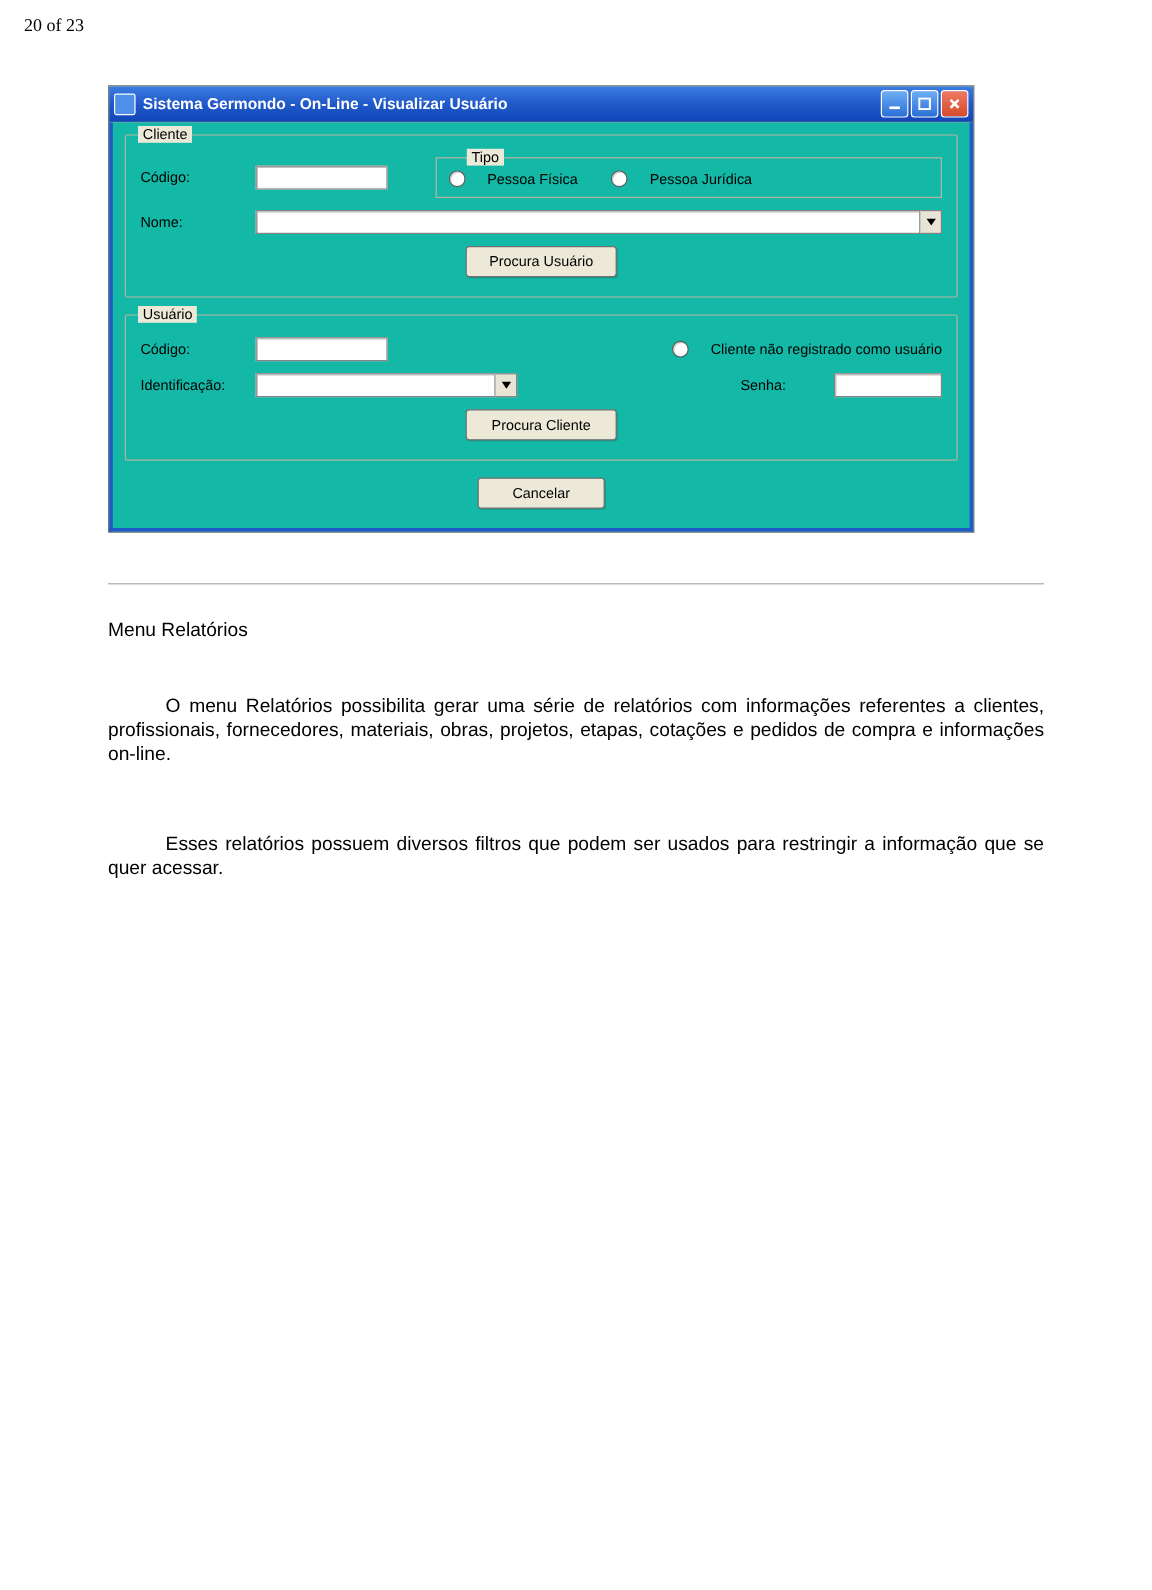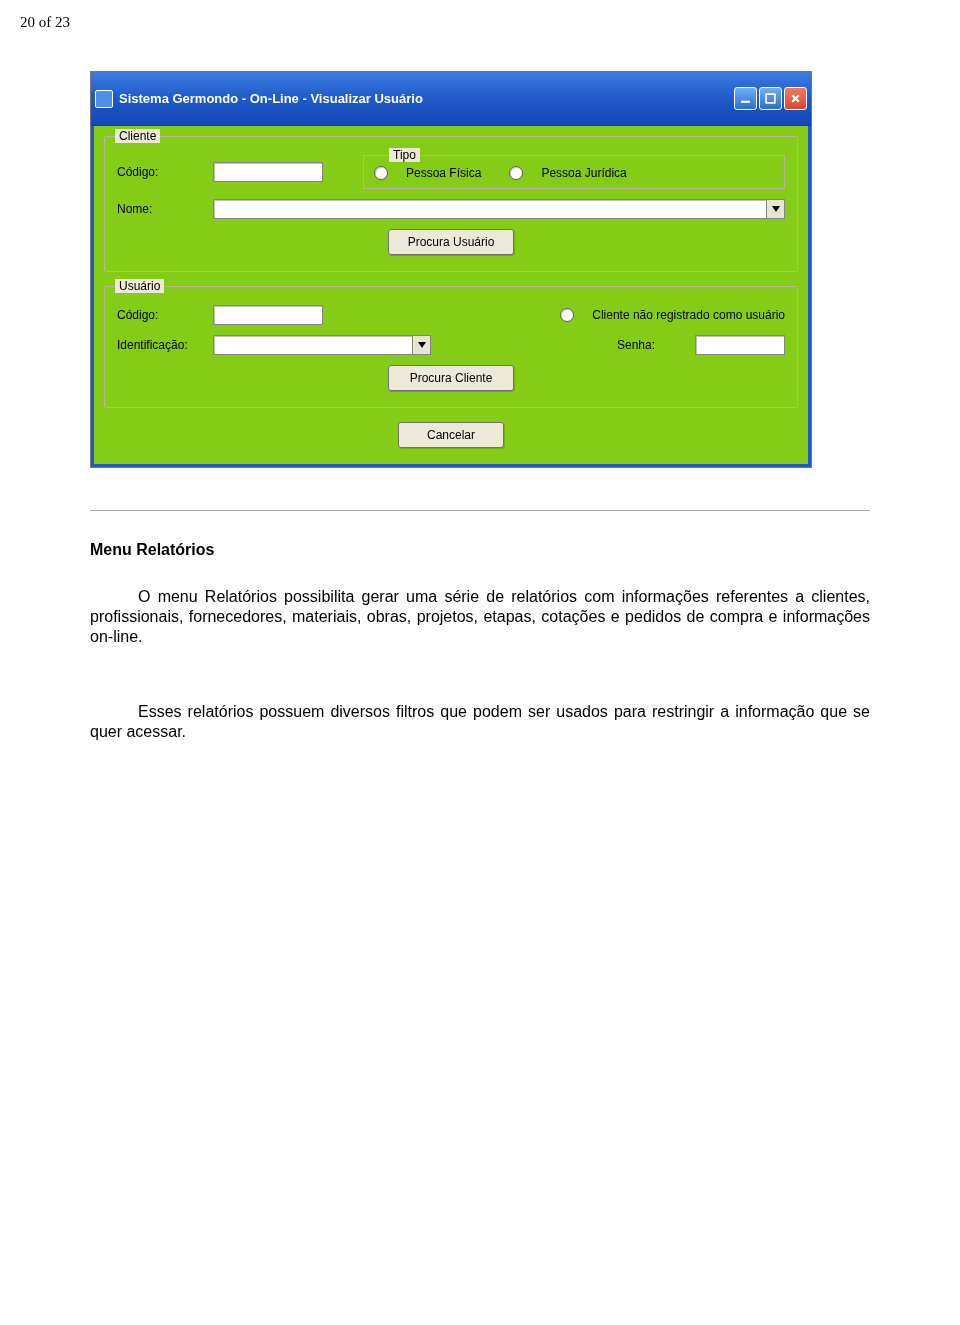--- a/index.html
+++ b/index.html
@@ -24,22 +24,22 @@
     text-align: justify;
     line-height: 1.25;
   }
   .para1 .bold { font-weight: bold; }
   .rule {
     border: none;
     border-top: 1px solid #aaa;
     margin: 42px 0 30px 0;
   }
   .h2 {
-    font-weight: bold;
-    margin-bottom: 28px;
+    font-weight: normal;
+    margin-bottom: 44px;
   }
   .para2, .para3 {
     text-align: justify;
     line-height: 1.25;
   }
   .indent { display:inline-block; width:48px; }
   .para3 { margin-top: 55px; }
 
   
   .shot-wrap {
@@ -47,41 +47,41 @@
     border: 1px solid #777;
     width: 722px;
     box-sizing: border-box;
     background: #ece9d8;
   }
   .titlebar {
     height: 29px;
     background: linear-gradient(#3a7de0, #2159c9 50%, #1147b8);
     display: flex;
     align-items: center;
-    padding: 12px 4px;
+    padding: 0 4px;
     color: #fff;
     font-family: Tahoma, sans-serif;
     font-size: 13px;
     font-weight: bold;
     border-bottom: 1px solid #0a3d9a;
   }
   .titlebar .sys-icon { width:16px; height:16px; background:#4e8fe8; border:1px solid #fff; margin-right:6px; border-radius:2px;}
   .titlebar .title { flex:1; white-space:nowrap; overflow:hidden; }
   .tbtn {
     width:21px; height:21px; margin-left:2px;
     background: linear-gradient(#6faef5,#2a6fd6);
     border:1px solid #fff; border-radius:3px;
     display:flex; align-items:center; justify-content:center;
     color:#fff; font-size:13px; font-weight:bold;
   }
   .tbtn.close { background: linear-gradient(#f07a63,#d64a2b); }
   .tbtn svg { width:11px; height:11px; display:block; }
 
   .win-body {
-    background:#84cc16;
+    background:#14b8a6;
     border-left:3px solid #2159c9;
     border-right:3px solid #2159c9;
     border-bottom:3px solid #2159c9;
     padding: 10px 10px 16px 10px;
     font-family: Tahoma, "MS Sans Serif", sans-serif;
     font-size: 12px;
     color:#000;
   }
   .group {
     border:1px solid #b8b4a1;

